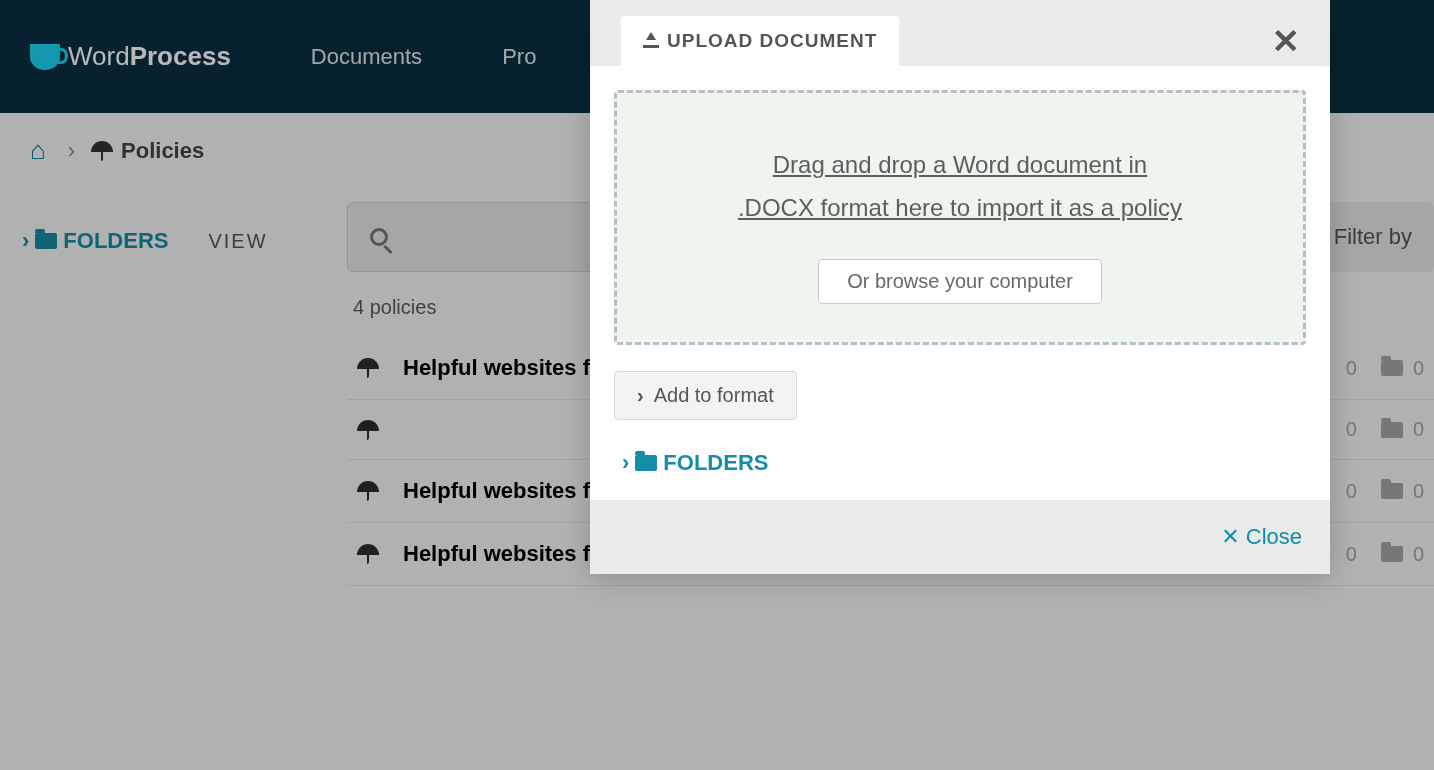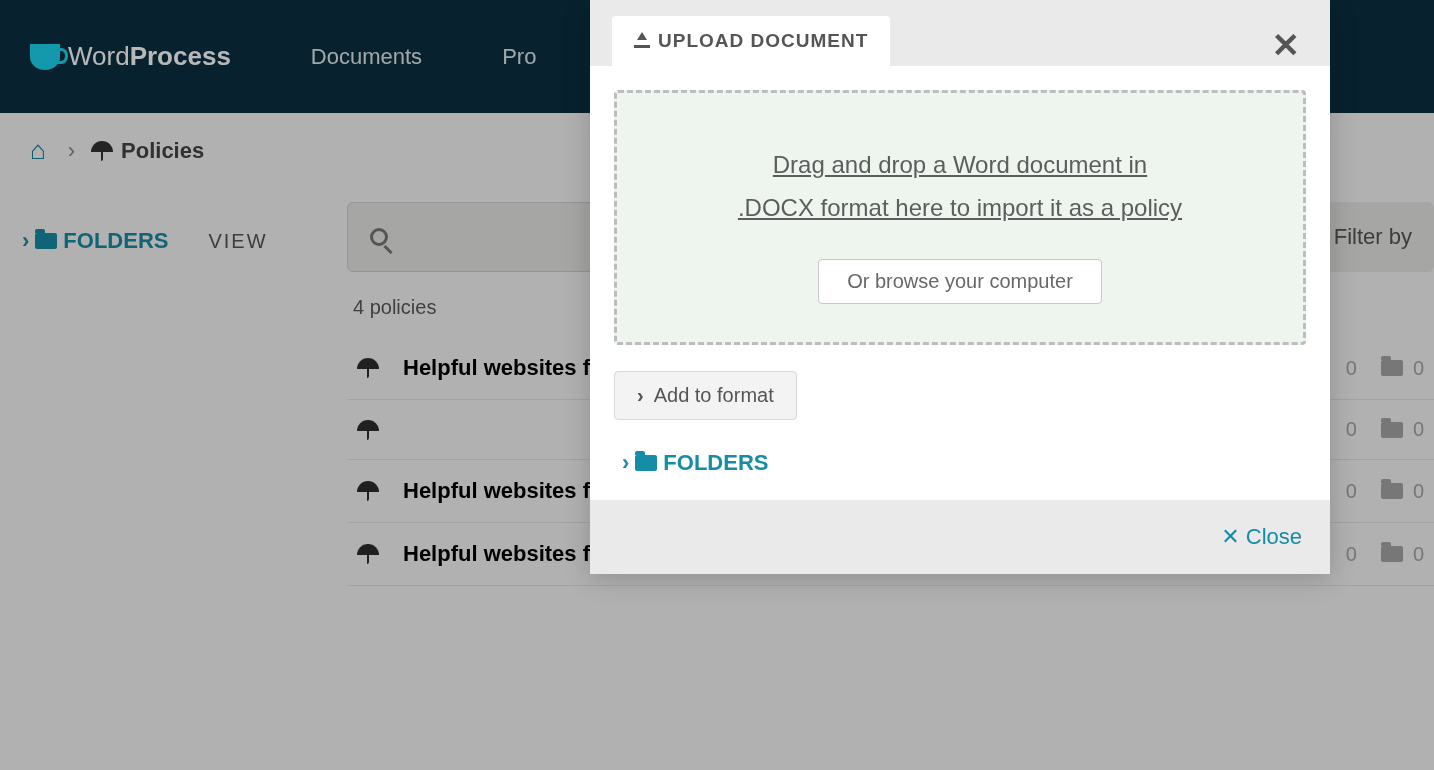--- a/index.html
+++ b/index.html
@@ -203,23 +203,23 @@
       position: absolute;
       top: 0;
       left: 590px;
       width: 740px;
       background: #fff;
       box-shadow: 0 4px 28px rgba(0,0,0,0.2);
       border-radius: 2px;
     }
     .modal-header {
       background: #eaeaea;
-      padding: 16px 22px 0 22px;
-      display: flex;
-      align-items: flex-end;
+      padding: 16px 22px 0 31px;
+      display: flex;
+      align-items: center;
       justify-content: space-between;
     }
     .tab {
       background: #fff;
       display: inline-flex;
       align-items: center;
       padding: 14px 22px;
       font-size: 19px;
       color: #555;
       font-weight: 700;

